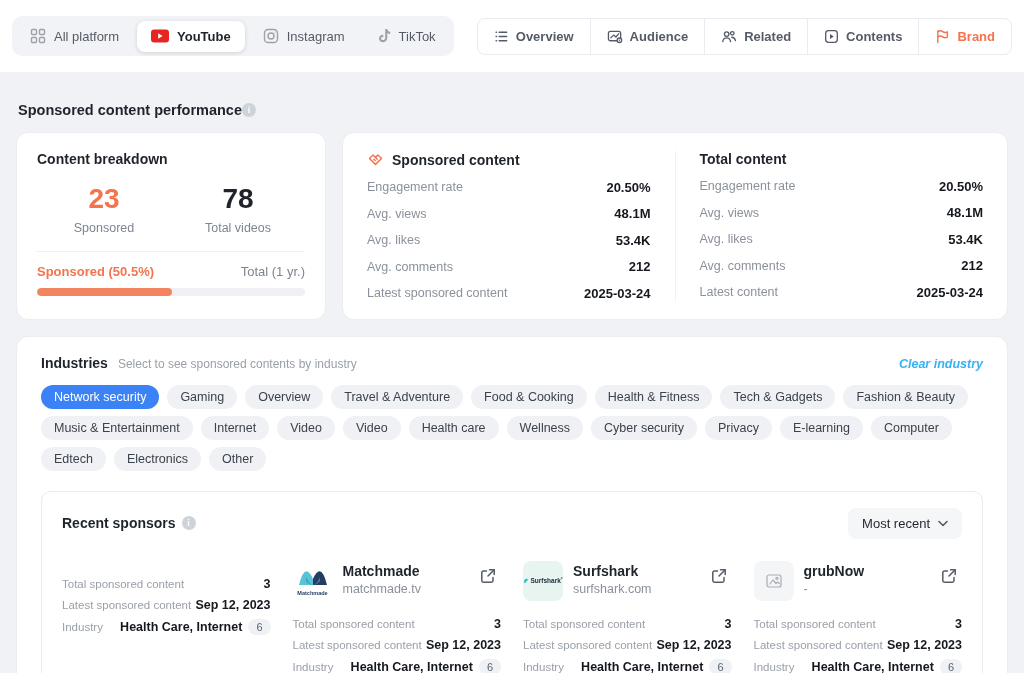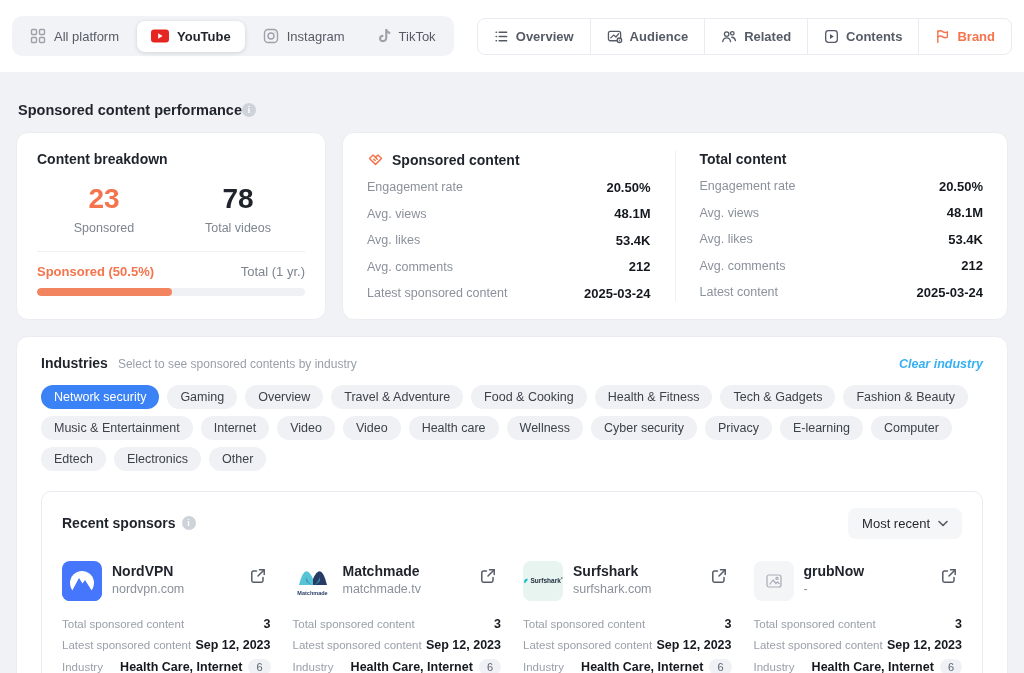--- a/index.html
+++ b/index.html
@@ -339,40 +339,20 @@
             <svg width="10" height="7" viewBox="0 0 10 7" fill="none" stroke="#555b66" stroke-width="1.6" stroke-linecap="round" stroke-linejoin="round">
                 <path d="M1 1.5 L5 5.5 L9 1.5"></path>
               </svg>
           </span>
         </div>
       </div>
 
       <div class="sponsor-grid">
 
         <div class="sponsor-card">
-          <div class="sponsor-top">
-            <div class="sponsor-logo logo-nordvpn">
-              <svg width="40" height="40" viewBox="0 0 40 40">
-                  <circle cx="20" cy="22" r="12" fill="#ffffff"></circle>
-                  <path d="M10 30 L17 17 L20.5 22.5 L23 19 L30 30 Z" fill="#4676fb"></path>
-                  <rect x="0" y="30" width="40" height="10" fill="#4676fb"></rect>
-                </svg>
-            </div>
-            <div class="sponsor-names">
-              <div class="sponsor-name">NordVPN</div>
-              <div class="sponsor-domain">nordvpn.com</div>
-            </div>
-            <div class="ext-link">
-              <svg width="16" height="16" viewBox="0 0 16 16" fill="none" stroke="#555b66" stroke-width="1.5" stroke-linecap="round" stroke-linejoin="round">
-                  <path d="M13 9.5 V12.6 A1.6 1.6 0 0 1 11.4 14.2 H3.4 A1.6 1.6 0 0 1 1.8 12.6 V4.6 A1.6 1.6 0 0 1 3.4 3 H6.5"></path>
-                  <path d="M9.5 1.8 H14.2 V6.5"></path>
-                  <path d="M14 2 L8 8"></path>
-                </svg>
-            </div>
-          </div>
           <div class="sponsor-stats">
             <div class="sponsor-stat-row">
               <span class="sponsor-stat-label">Total sponsored content</span>
               <span class="sponsor-stat-value">3</span>
             </div>
             <div class="sponsor-stat-row">
               <span class="sponsor-stat-label">Latest sponsored content</span>
               <span class="sponsor-stat-value">Sep 12, 2023</span>
             </div>
             <div class="sponsor-stat-row">

